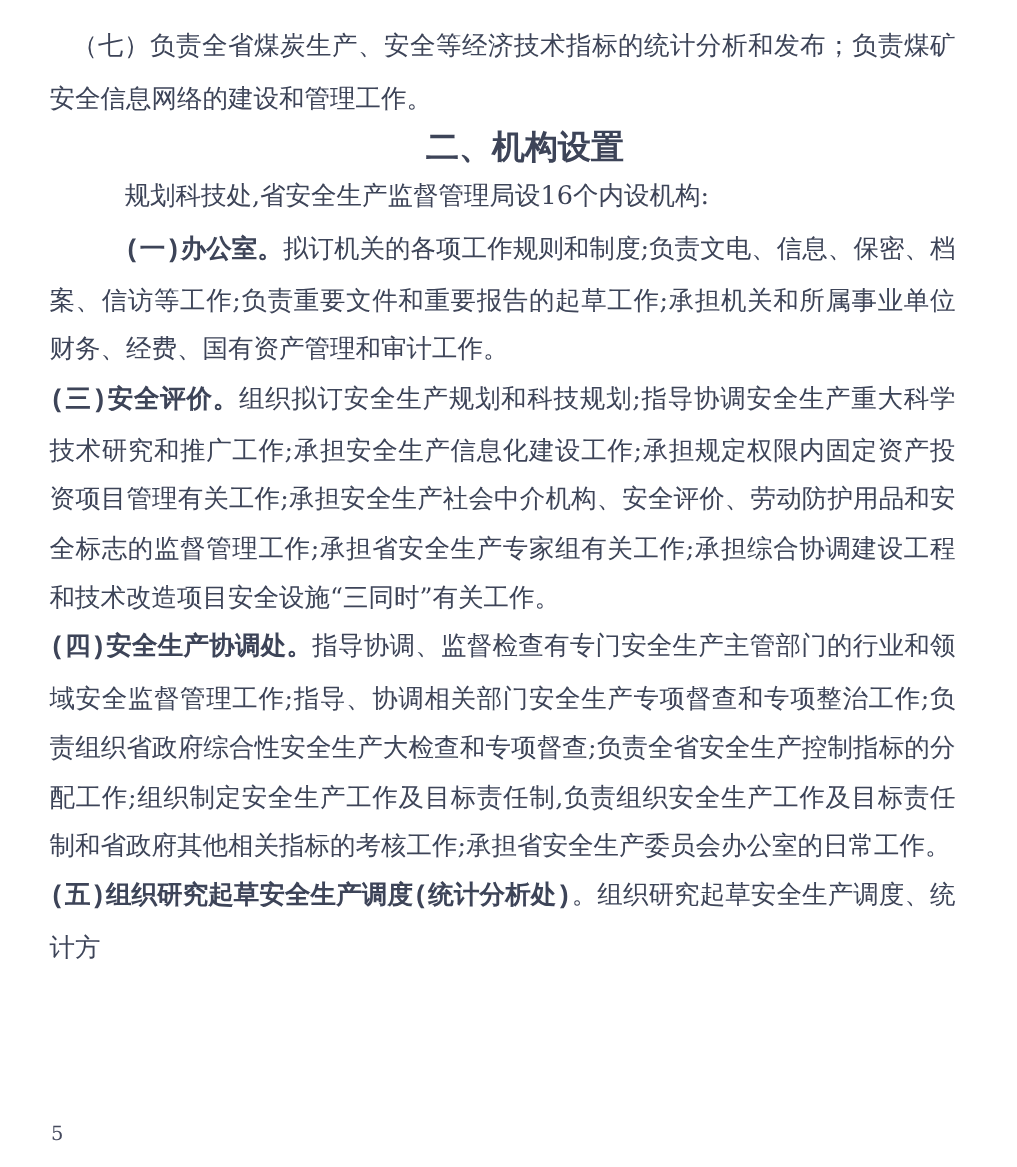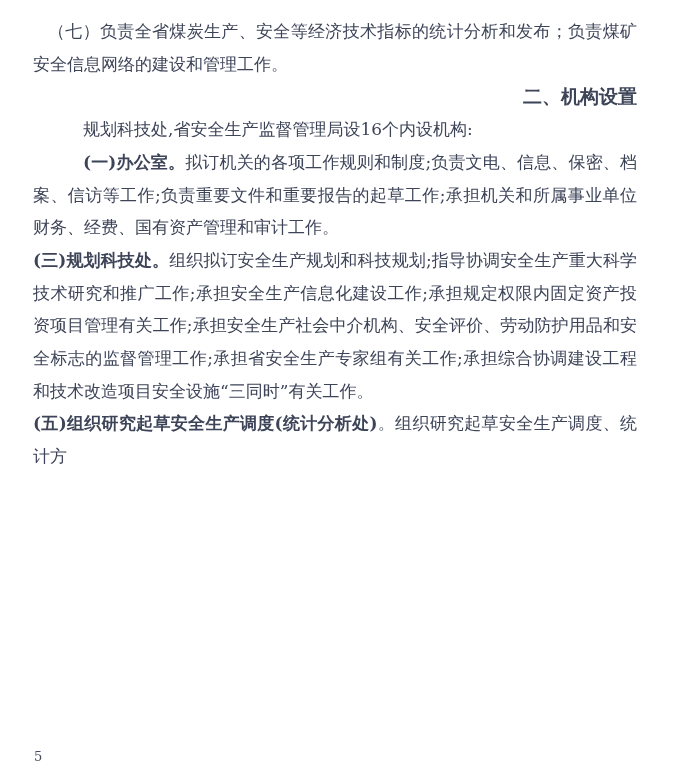--- a/index.html
+++ b/index.html
@@ -20,26 +20,26 @@
     font-size: 17px;
     line-height: 32.7px;
     text-align: justify;
   }
   .para { margin: 0; text-indent: 0; }
   .indent-1 { text-indent: 15px; }
   .indent-3 { text-indent: 50px; }
   .heading {
     margin: 0;
     font-weight: 700;
-    font-size: 19px;
+    font-size: 22px;
     line-height: 32.7px;
     text-indent: 30px;
-    text-align: right;
+    text-align: center;
   }
-  .lead { font-weight: 700; }
+  .lead { font-weight: 700; font-family: Liberation Mono, monospace; }
   .page-number {
     position: absolute;
     left: 34px;
     top: 750px;
     font-size: 13px;
     line-height: 14px;
     color: #454a5e;
   }
 </style>
 </head>
@@ -50,21 +50,22 @@
 
     <p class="para indent-1"><span class="lead"></span><span>（七）负责全省煤炭生产、安全等经济技术指标的统计分析和发布；负责煤矿安全信息网络的建设和管理工作。</span></p>
 
     <p class="heading">二、机构设置</p>
 
     <p class="para indent-3"><span class="lead"></span><span>规划科技处,省安全生产监督管理局设16个内设机构:</span></p>
 
     <p class="para indent-3"><span class="lead">(一)办公室。</span><span>拟订机关的各项工作规则和制度;负责文电、信息、保密、档案、信访等工作;负责重要文件和重要报告的起草工作;承担机关和所属事业单位财务、经费、国有资产管理和审计工作。</span></p>
 
 
-    <p class="para"><span class="lead">(三)规划科技处。</span><span>组织拟订安全生产规划和科技规划;指导协调安全生产重大科学技术研究和推广工作;承担安全生产信息化建设工作;承担规定权限内固定资产投资项目管理有关工作;承担安全生产社会中介机构、安全评价、劳动防护用品和安全标志的监督管理工作;承担省安全生产专家组有关工作;承担综合协调建设工程和技术改造项目安全设施“三同时”有关工作。</span></p>
+    <p class="para"><span class="lead">(三)安全评价。</span><span>组织拟订安全生产规划和科技规划;指导协调安全生产重大科学技术研究和推广工作;承担安全生产信息化建设工作;承担规定权限内固定资产投资项目管理有关工作;承担安全生产社会中介机构、安全评价、劳动防护用品和安全标志的监督管理工作;承担省安全生产专家组有关工作;承担综合协调建设工程和技术改造项目安全设施“三同时”有关工作。</span></p>
 
+    <p class="para"><span class="lead">(四)安全生产协调处。</span><span>指导协调、监督检查有专门安全生产主管部门的行业和领域安全监督管理工作;指导、协调相关部门安全生产专项督查和专项整治工作;负责组织省政府综合性安全生产大检查和专项督查;负责全省安全生产控制指标的分配工作;组织制定安全生产工作及目标责任制,负责组织安全生产工作及目标责任制和省政府其他相关指标的考核工作;承担省安全生产委员会办公室的日常工作。</span></p>
 
     <p class="para"><span class="lead">(五)组织研究起草安全生产调度(统计分析处)</span><span>。组织研究起草安全生产调度、统计方</span></p>
 
   </div>
 
   <div class="page-number">5</div>
 </div>
 
 </body></html>

